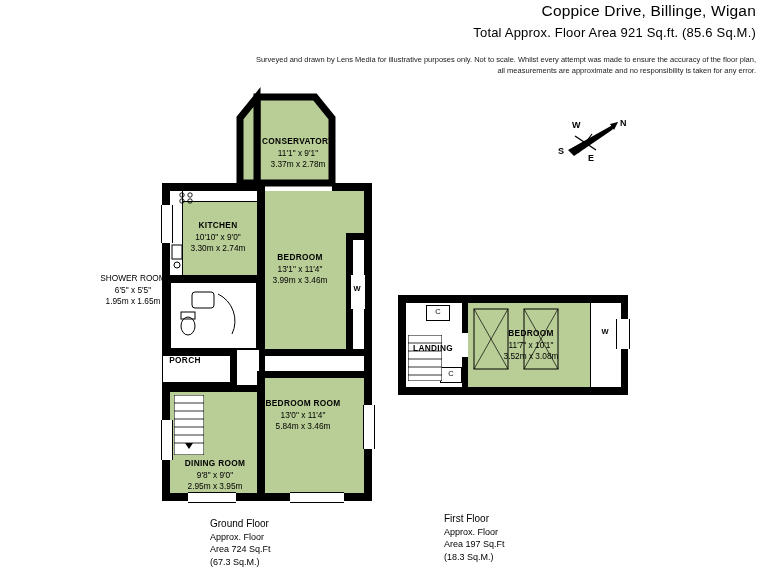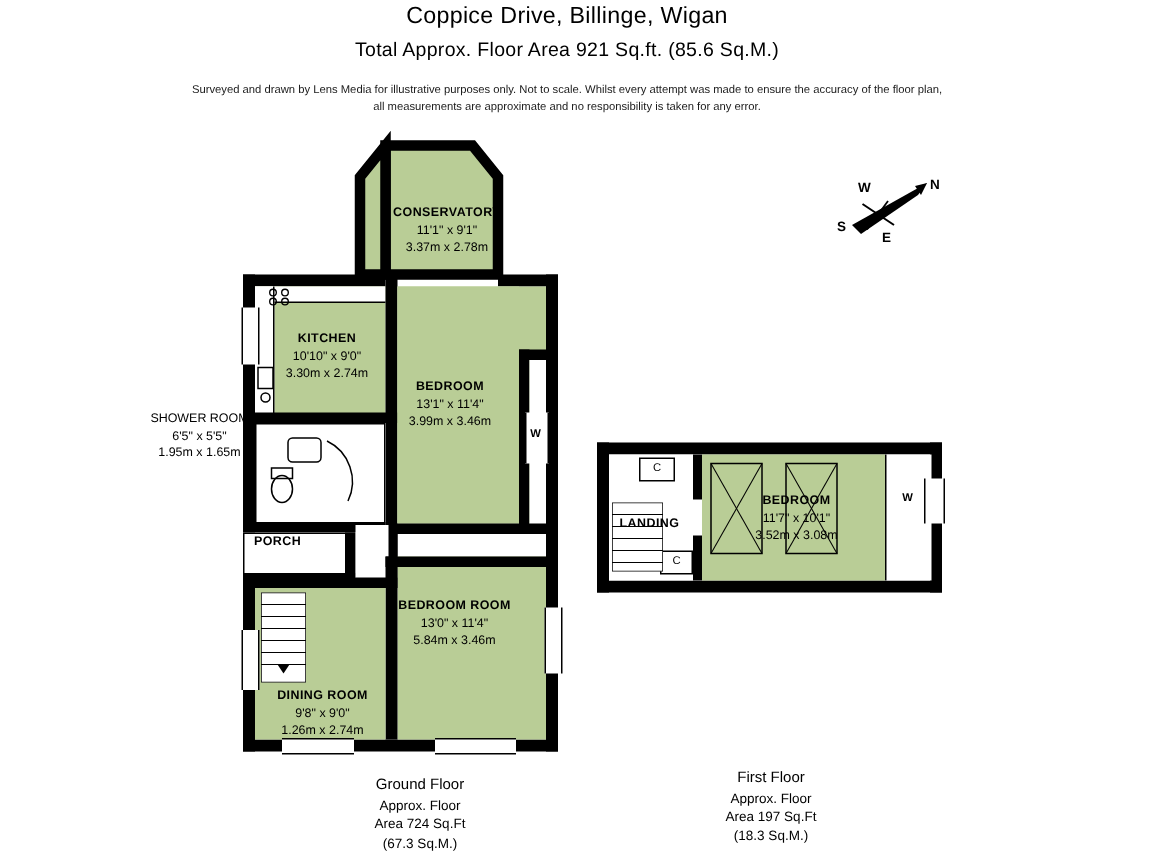--- a/index.html
+++ b/index.html
@@ -11,21 +11,21 @@
     width: 768px;
     height: 576px;
     position: relative;
     font-family: "Liberation Sans", sans-serif;
     color: #000000;
     overflow: hidden;
   }
   .title {
     position: absolute;
     left: 0; right: 12px;
-    text-align: center;
+    text-align: right;
   }
   #title-line1 {
     top: 2px;
     font-size: 15.5px;
     letter-spacing: 0.2px;
   }
   #title-line2 {
     top: 25px;
     font-size: 13px;
     letter-spacing: 0.2px;
@@ -61,21 +61,20 @@
     position: absolute;
     text-align: center;
     font-size: 8.3px;
     line-height: 11.5px;
     color: #000;
     white-space: nowrap;
   }
   .label .nm { font-weight: bold; letter-spacing: 0.3px; }
   .footer-label {
     position: absolute;
-    text-align: center;
     font-size: 9px;
     line-height: 12.5px;
   }
   .footer-label .ttl { font-size: 10px; }
   .compass-letter {
     position: absolute;
     font-size: 9px;
     font-weight: bold;
   }
   .window {
@@ -250,21 +249,21 @@
 
 <div class="label" style="left:253px; top:398px; width:100px;">
   <div class="nm">BEDROOM ROOM</div>
   <div>13'0" x 11'4"</div>
   <div>5.84m x 3.46m</div>
 </div>
 
 <div class="label" style="left:165px; top:458px; width:100px;">
   <div class="nm">DINING ROOM</div>
   <div>9'8" x 9'0"</div>
-  <div>1.26m x 2.74m</div>
+  <div>2.95m x 3.95m</div>
 </div>
 
 <div class="plan" style="left:398px; top:295px; width:230px; height:110px;">
 
   <div class="wall" style="left:0px; top:0px; width:230px; height:8px;"></div>
   <div class="wall" style="left:0px; top:92px; width:230px; height:8px;"></div>
   <div class="wall" style="left:0px; top:0px; width:8px; height:100px;"></div>
   <div class="wall" style="left:222px; top:0px; width:8px; height:100px;"></div>
 
   <div class="room" style="left:70px; top:8px; width:122px; height:84px;"></div>

